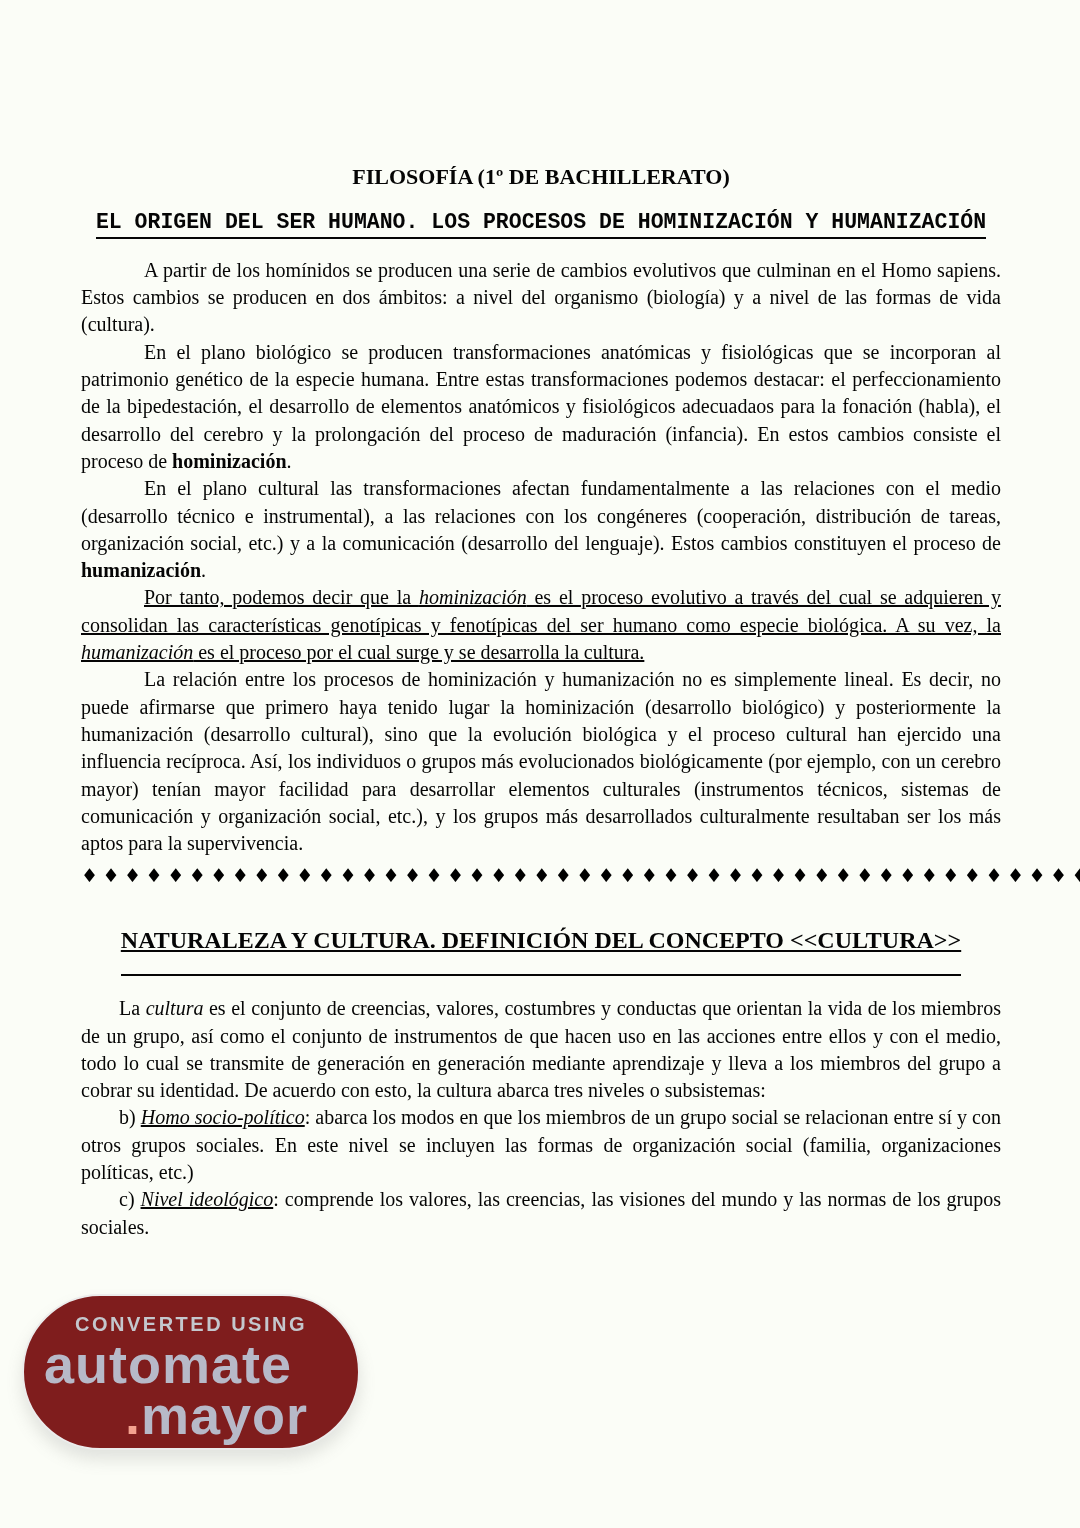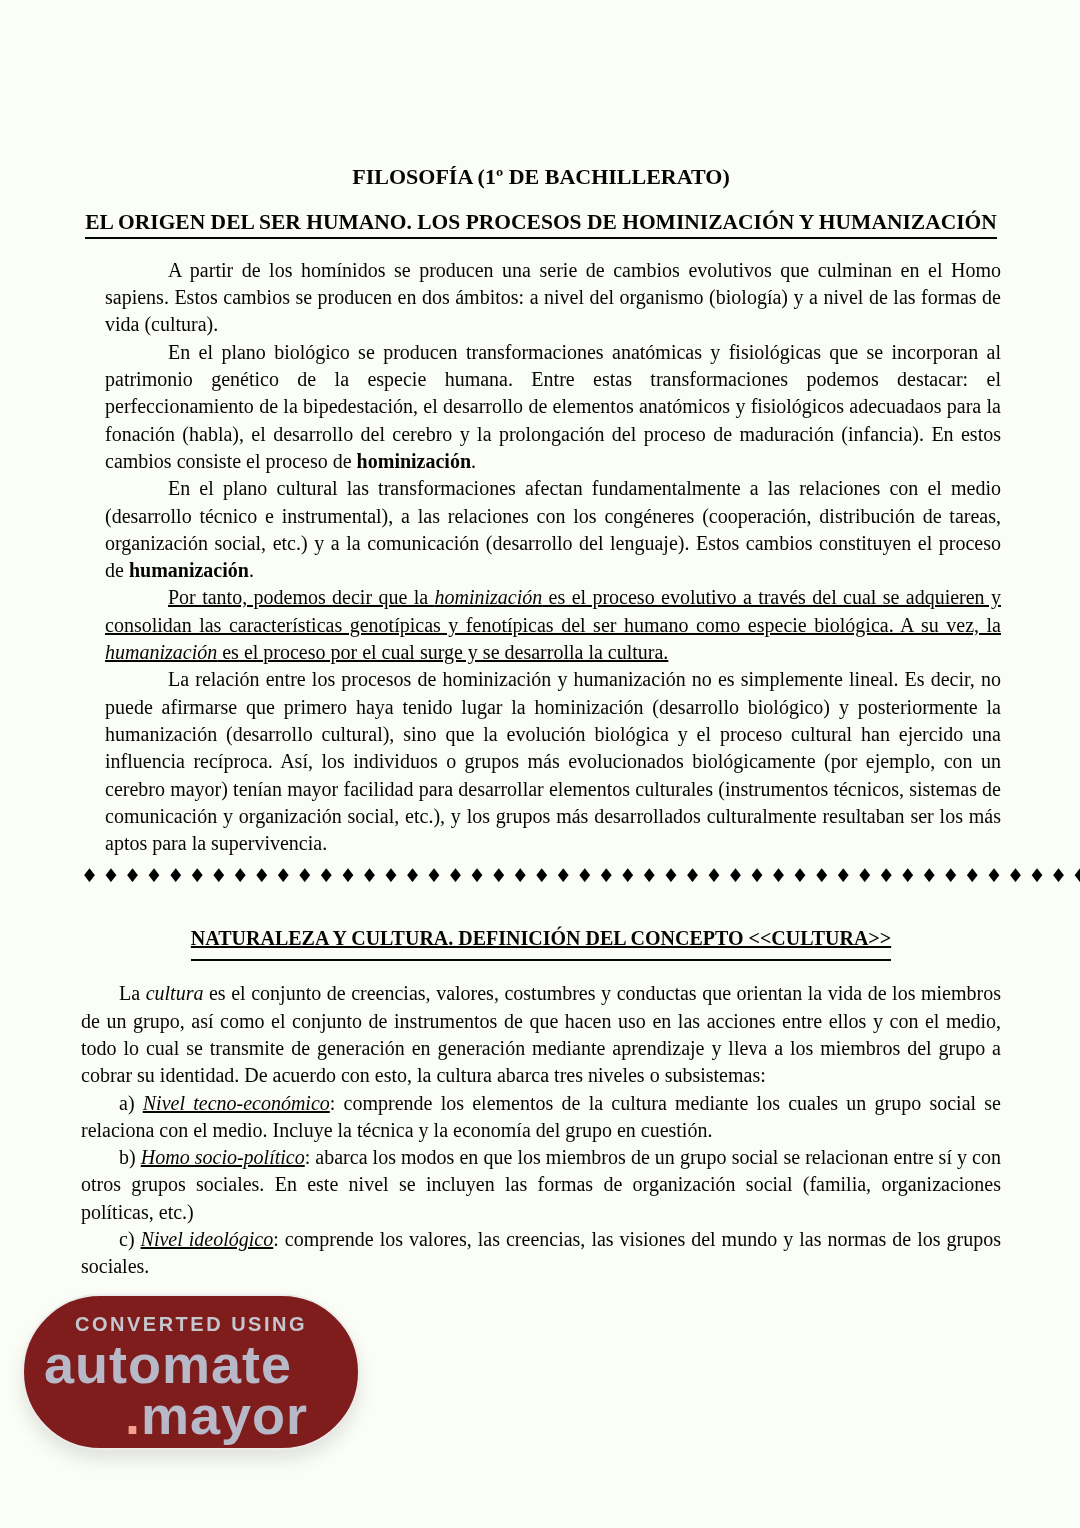--- a/index.html
+++ b/index.html
@@ -26,39 +26,40 @@
   .doc-title {
     padding-top: 163px;
     text-align: center;
     font-weight: bold;
     font-size: 22px;
     line-height: 27px;
   }
   .h1-wrap {
     text-align: center;
     margin-top: 19px;
+    font-family: Liberation Mono, monospace;
   }
   .h1 {
     display: inline-block;
     font-weight: bold;
     font-size: 21.5px;
     line-height: 1.25;
     white-space: nowrap;
     border-bottom: 2.5px solid #050505;
     padding-bottom: 1px;
   }
   .body {
     font-size: 20px;
     line-height: 27.3px;
     text-align: justify;
   }
   .body1 { margin-top: 18px; }
   .body2 { margin-top: 19px; }
   .para { margin: 0; }
-  .body1 .para { text-indent: 63px; margin-left: 24px; }
+  .body1 .para { text-indent: 63px; }
   .body2 .para { text-indent: 38px; }
   .para-u { text-decoration: underline; }
   .run-b { font-weight: bold; }
   .run-i { font-style: italic; }
   .run-u { text-decoration: underline; }
   .separator {
     margin-top: 7px;
     text-align: center;
     font-family: "DejaVu Sans", sans-serif;
     font-size: 19px;
@@ -66,26 +67,26 @@
     color: #000;
     white-space: nowrap;
   }
   .h2-wrap {
     text-align: center;
     margin-top: 40px;
   }
   .h2 {
     display: inline-block;
     font-weight: bold;
-    font-size: 20px;
+    font-size: 24px;
     line-height: 1.2;
     white-space: nowrap;
     text-decoration: underline;
     border-bottom: 2px solid #050505;
-    padding-bottom: 9px;
+    padding-bottom: 19px;
   }
   
   .watermark {
     position: absolute;
     left: 22px;
     top: 1294px;
     width: 338px;
     height: 156px;
     box-sizing: border-box;
     background: #7f1d1d;
@@ -143,21 +144,20 @@
       </div>
 
     <div class="separator">♦♦♦♦♦♦♦♦♦♦♦♦♦♦♦♦♦♦♦♦♦♦♦♦♦♦♦♦♦♦♦♦♦♦♦♦♦♦♦♦♦♦♦♦♦♦♦♦♦♦♦♦♦♦</div>
 
     <div class="h2-wrap">
       <span class="h2">NATURALEZA Y CULTURA. DEFINICIÓN DEL CONCEPTO &lt;&lt;CULTURA&gt;&gt;</span>
     </div>
 
     <div class="body body2">
         <p class="para"><span>La </span><span class="run-i">cultura</span><span> es el conjunto de creencias, valores, costumbres y conductas que orientan la vida de los miembros de un grupo, así como el conjunto de instrumentos de que hacen uso en las acciones entre ellos y con el medio, todo lo cual se transmite de generación en generación mediante aprendizaje y lleva a los miembros del grupo a cobrar su identidad. De acuerdo con esto, la cultura abarca tres niveles o subsistemas:</span></p>
-        <p class="para"><span>a) </span><span class="run-i run-u">Nivel tecno-económico</span><span>: comprende los elementos de la cultura mediante los cuales un grupo social se relaciona con el medio. Incluye la técnica y la economía del grupo en cuestión.</span></p>
         <p class="para"><span>b) </span><span class="run-i run-u">Homo socio-político</span><span>: abarca los modos en que los miembros de un grupo social se relacionan entre sí y con otros grupos sociales. En este nivel se incluyen las formas de organización social (familia, organizaciones políticas, etc.)</span></p>
         <p class="para"><span>c) </span><span class="run-i run-u">Nivel ideológico</span><span>: comprende los valores, las creencias, las visiones del mundo y las normas de los grupos sociales.</span></p>
       </div>
   </div>
 
   <div class="watermark">
     <div class="wm-label">CONVERTED USING</div>
     <div class="wm-brand-top">automate</div>
     <div class="wm-brand-bottom"><span class="wm-dot">.</span><span>mayor</span></div>
   </div>

